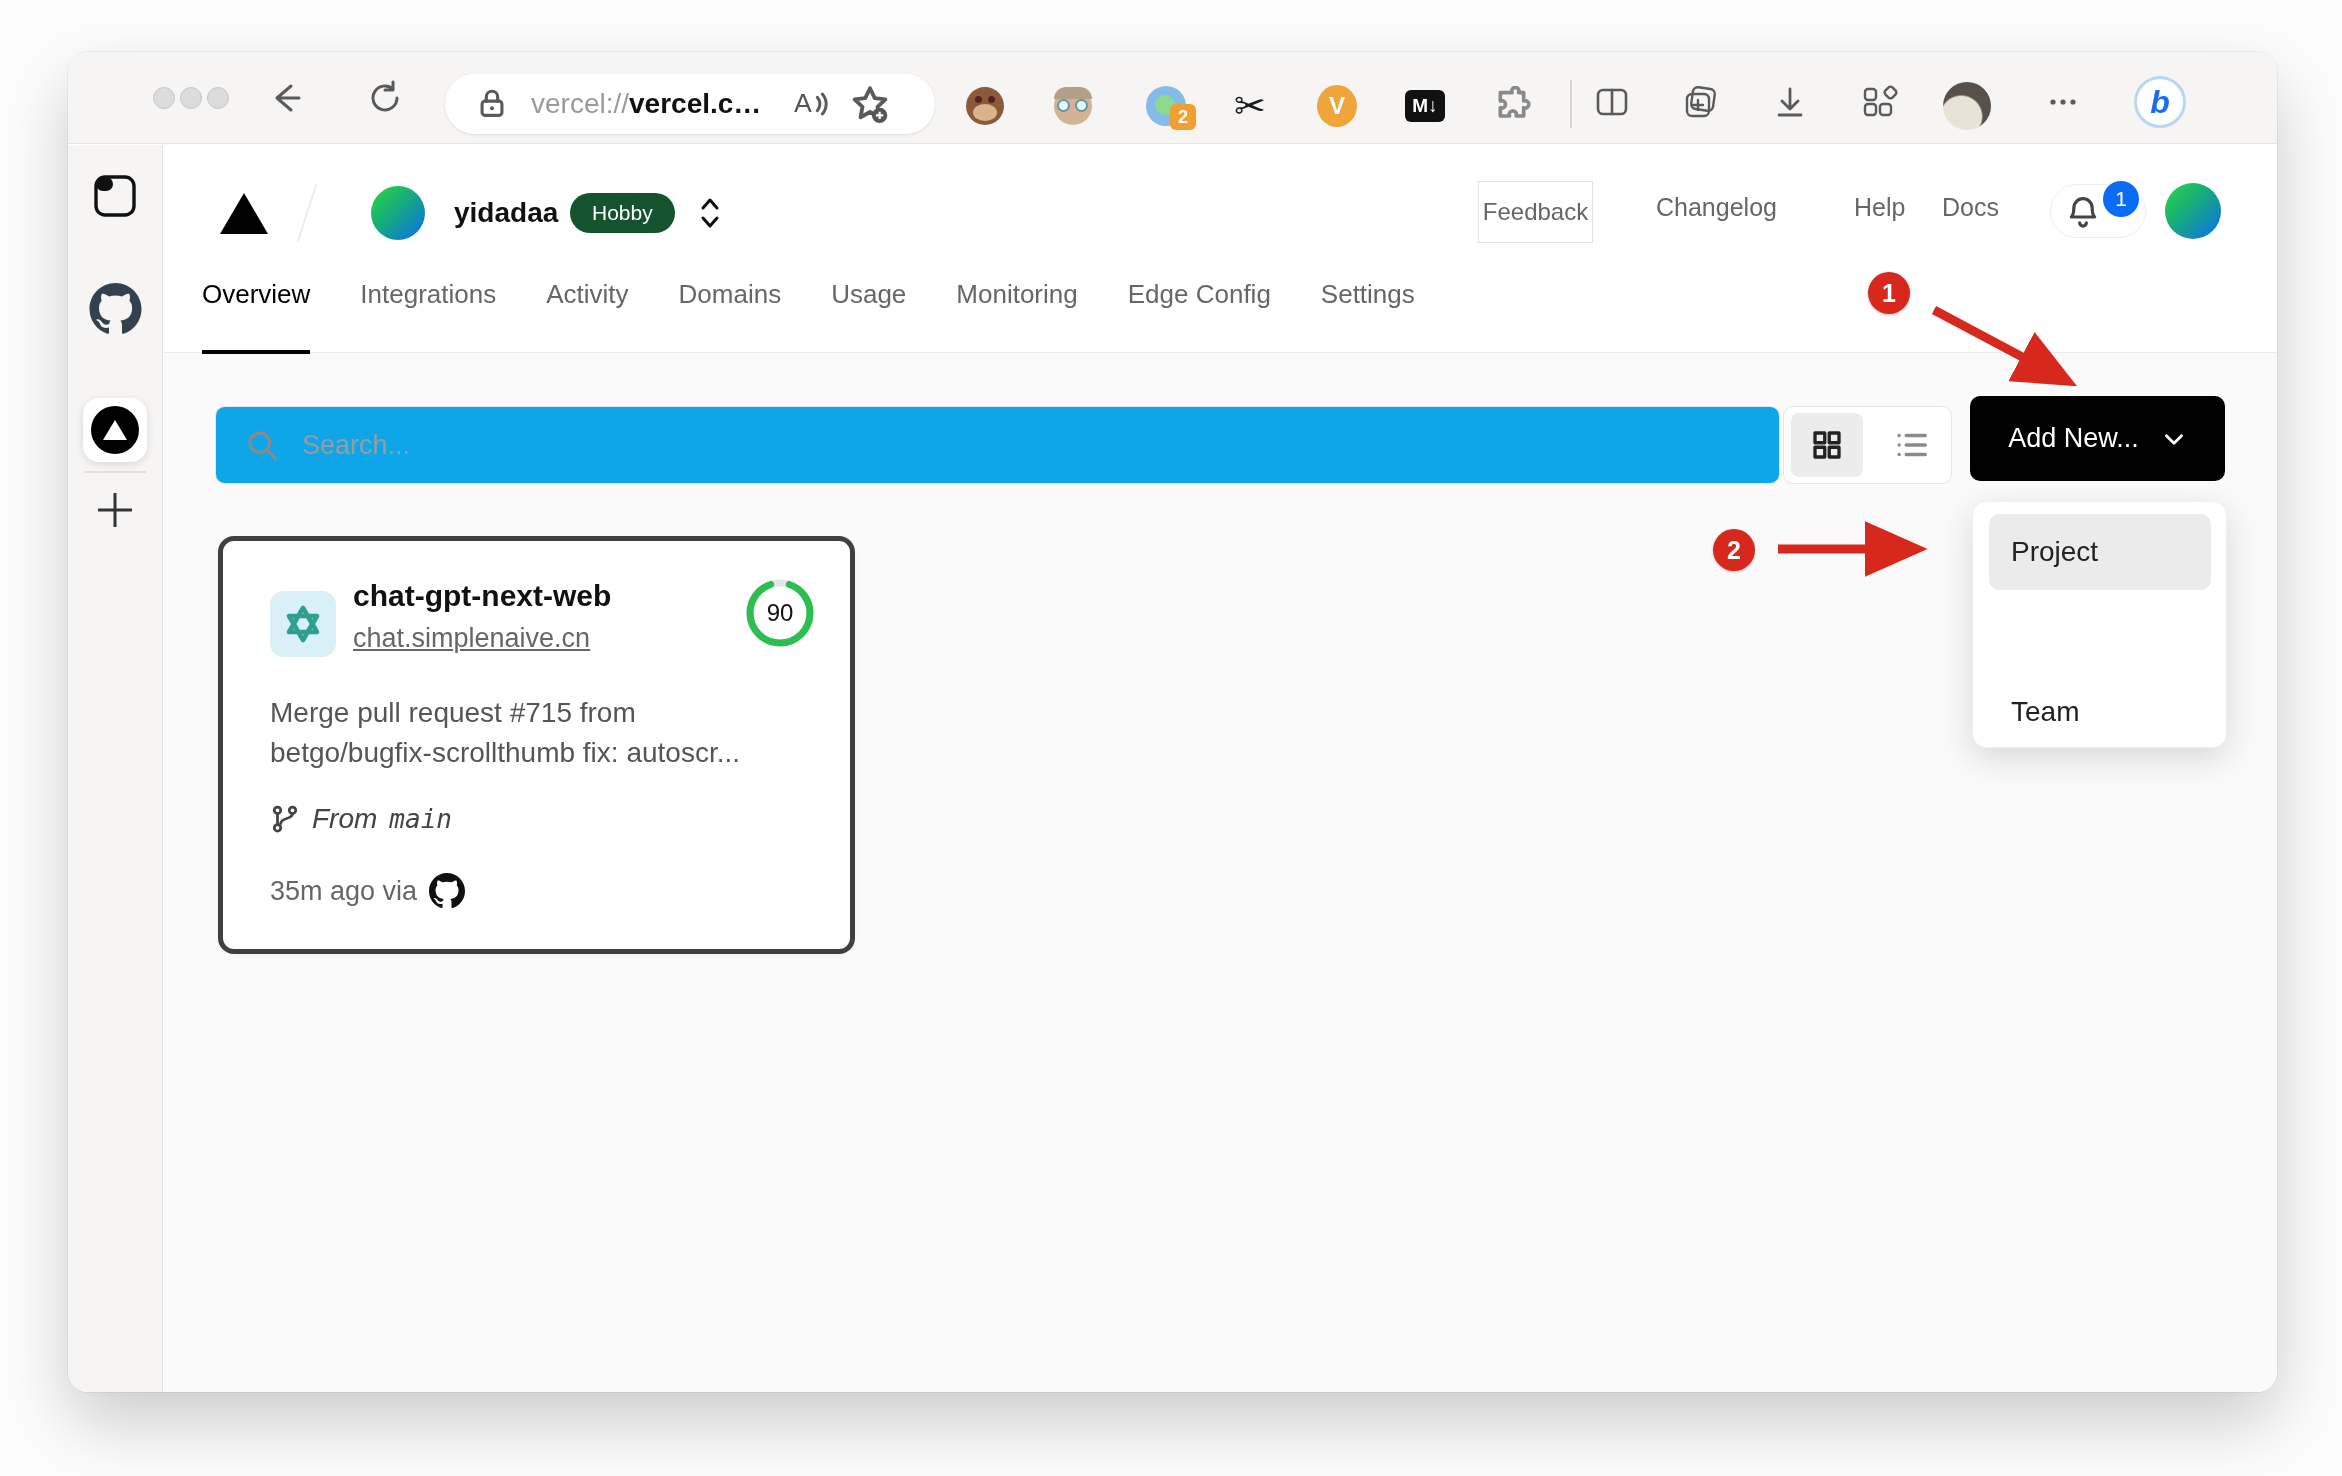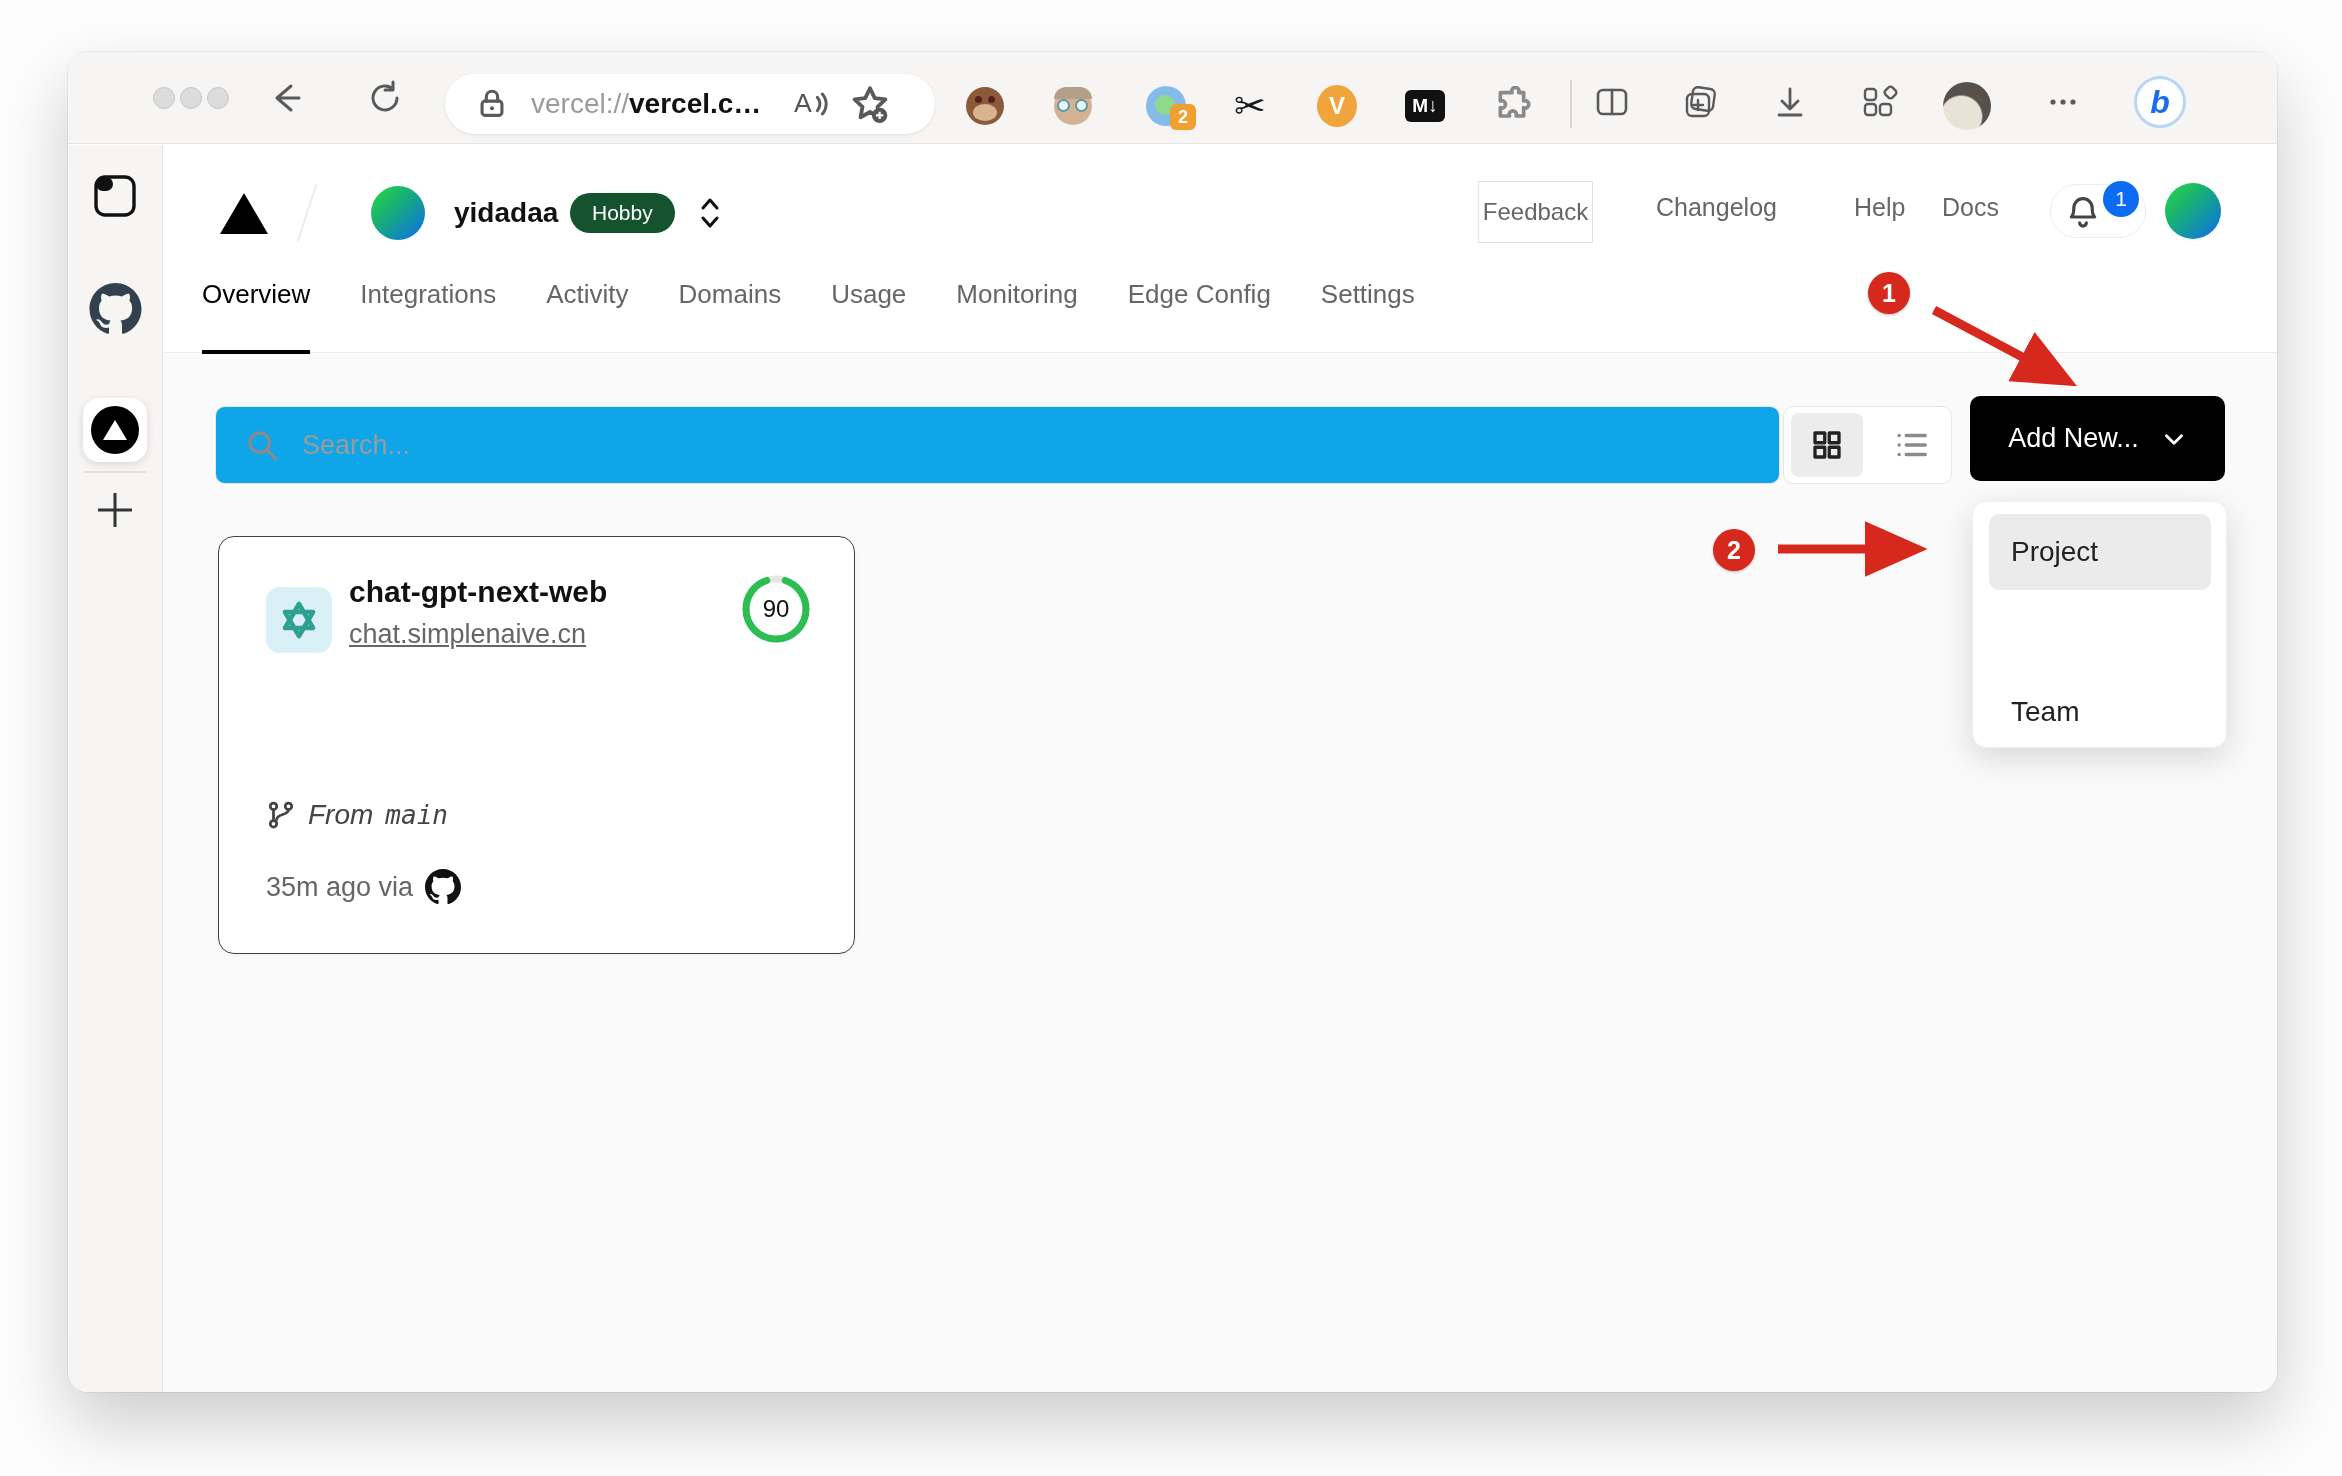--- a/index.html
+++ b/index.html
@@ -78,21 +78,21 @@
   .viewtoggle { position:absolute; left:1619px; top:261px; width:169px; height:78px; background:#fff;
     border:1px solid #e6e6e6; border-radius:10px; }
   .grid-btn { position:absolute; left:7px; top:6px; width:72px; height:64px; background:#ececec; border-radius:8px;
     display:flex; align-items:center; justify-content:center; }
   .list-btn { position:absolute; left:92px; top:6px; width:70px; height:64px; display:flex; align-items:center; justify-content:center; }
   .addnew { position:absolute; left:1806px; top:251px; width:255px; height:85px; background:#000; border-radius:10px;
     color:#fff; display:flex; align-items:center; justify-content:center; gap:22px; font-size:27px; font-weight:500; }
 
   
   .card { position:absolute; left:54px; top:391px; width:637px; height:418px; background:#fff;
-    border:1px solid #404040; border-radius:16px; box-shadow:0 1px 4px rgba(0,0,0,.04); }
+    border:5px solid #404040; border-radius:16px; box-shadow:0 1px 4px rgba(0,0,0,.04); }
   .ai-tile { position:absolute; left:47px; top:50px; width:66px; height:66px; background:#d9f0f6; border-radius:14px;
     display:flex; align-items:center; justify-content:center; }
   .proj-name { position:absolute; left:130px; top:38px; font-size:30px; font-weight:bold; color:#111; }
   .proj-domain { position:absolute; left:130px; top:82px; font-size:27px; color:#666;text-decoration:underline; }
   .score { position:absolute; left:521px; top:36px; width:72px; height:72px; }
   .score .num { position:absolute; inset:0; display:flex; align-items:center; justify-content:center; font-size:24px; color:#111; }
   .commit { position:absolute; left:47px; top:152px; width:545px; font-size:28px; line-height:40px; color:#555; }
   .branchrow { position:absolute; left:47px; top:262px; display:flex; align-items:center; gap:12px; font-size:28px; color:#444;font-style:italic; }
   .mono { font-family:"DejaVu Sans Mono", monospace; font-size:26px; }
   .cardfoot { position:absolute; left:47px; top:332px; display:flex; align-items:center; gap:12px; font-size:27px; color:#666; }
@@ -313,20 +313,24 @@
           </svg>
         </div>
         <div class="proj-name">chat-gpt-next-web</div>
         <div class="proj-domain">chat.simplenaive.cn</div>
         <div class="score">
           <svg width="72" height="72" viewBox="0 0 72 72">
             <circle cx="36" cy="36" r="30" fill="none" stroke="#e6e6e6" stroke-width="7"></circle>
             <circle cx="36" cy="36" r="30" fill="none" stroke="#2dbe52" stroke-width="7" pathLength="100" stroke-dasharray="90 10" stroke-dashoffset="-5" stroke-linecap="round" transform="rotate(-90 36 36)"></circle>
           </svg>
           <div class="num">90</div>
+        </div>
+        <div class="commit">
+          <div>Merge pull request #715 from</div>
+          <div>betgo/bugfix-scrollthumb fix: autoscr...</div>
         </div>
         <div class="branchrow">
           <svg width="30" height="30" viewBox="0 0 24 24">
             <circle class="ic" style="stroke:#444" cx="6" cy="5" r="2.6"></circle>
             <circle class="ic" style="stroke:#444" cx="18" cy="5" r="2.6"></circle>
             <circle class="ic" style="stroke:#444" cx="6" cy="19" r="2.6"></circle>
             <path class="ic" style="stroke:#444" d="M6 7.6 V16.4 M18 7.6 c0 5 -9 3 -9.5 8"></path>
           </svg>
           <span>From</span>
           <span class="mono">main</span>

